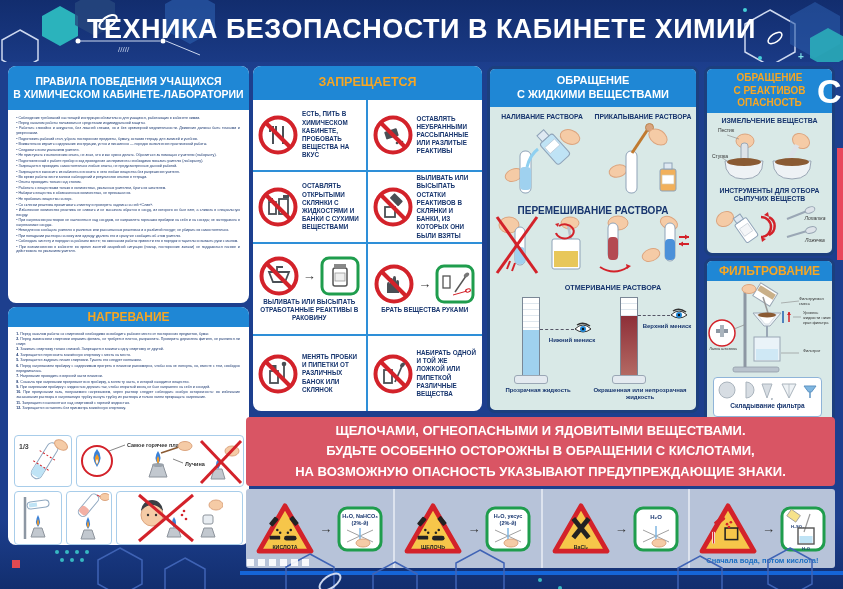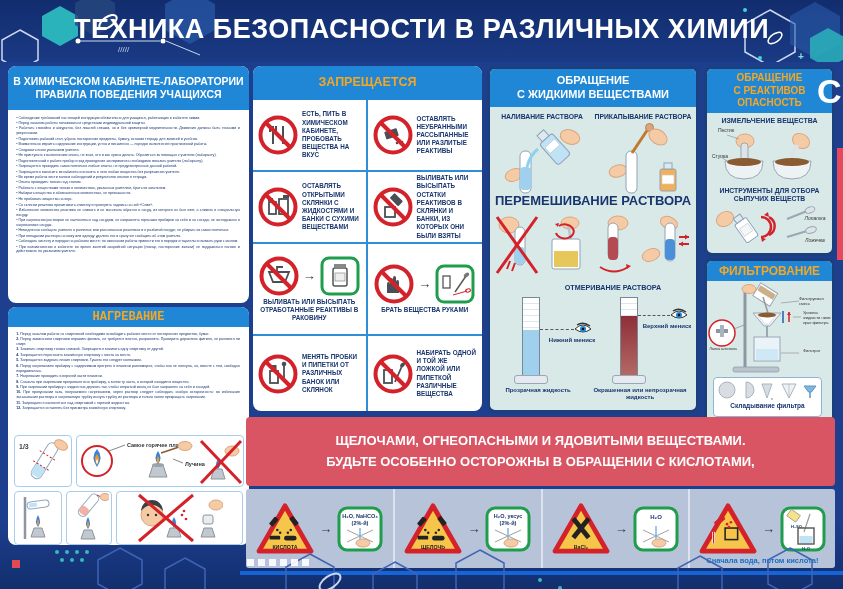--- a/index.html
+++ b/index.html
@@ -85,27 +85,27 @@
       <text x="118" y="52" fill="#cdd8ef" font-size="8">/////</text>
       <ellipse cx="108" cy="22" rx="10" ry="5" transform="rotate(-35 108 22)" fill="none" stroke="#fff" stroke-width="2"></ellipse>
       <polygon points="770,10 795,24 795,52 770,66 745,52 745,24" fill="none" stroke="#cdd8ef"></polygon>
       <polygon points="815,2 840,16 840,44 815,58 790,44 790,16" fill="#2a5aa8" opacity=".6"></polygon>
       <polygon points="828,28 846,38 846,58 828,68 810,58 810,38" fill="#2bb3bc" opacity=".85"></polygon>
       <circle cx="745" cy="10" r="2" fill="#44d0d8"></circle>
         <circle cx="760" cy="58" r="2" fill="#44d0d8"></circle>
       <text x="798" y="60" fill="#7fe2e8" font-size="10" font-weight="bold">+</text>
       <ellipse cx="775" cy="38" rx="8" ry="4" transform="rotate(-35 775 38)" fill="none" stroke="#fff" stroke-width="1.5"></ellipse>
     </svg>
-    <div class="hdr-title">ТЕХНИКА БЕЗОПАСНОСТИ В РАЗЛИЧНЫХ ХИМИИ</div>
+    <div class="hdr-title">ТЕХНИКА БЕЗОПАСНОСТИ В КАБИНЕТЕ ХИМИИ</div>
   </div>
 
   <section class="panel" style="left:8px;top:66px;width:241px;height:237px;">
     <div class="phdr" style="height:44px;font-size:10.5px;">
+      <div>ПРАВИЛА ПОВЕДЕНИЯ УЧАЩИХСЯ</div>
       <div>В ХИМИЧЕСКОМ КАБИНЕТЕ-ЛАБОРАТОРИИ</div>
-      <div>ПРАВИЛА ПОВЕДЕНИЯ УЧАЩИХСЯ</div>
     </div>
     <div style="padding:4px 7px;overflow:hidden;height:185px;">
       <div class="shrink">
         <ul class="tiny">
             <li class="rule-item">Соблюдение требований настоящей инструкции обязательно для учащихся, работающих в кабинете химии.</li>
             <li class="rule-item">Перед началом работы пользоваться средствами индивидуальной защиты.</li>
             <li class="rule-item">Работать спокойно и аккуратно, без лишней спешки, но и без чрезмерной медлительности. Движения должны быть точными и уверенными.</li>
             <li class="rule-item">Подготовить рабочий стол, убрать посторонние предметы, бумагу, оставив тетрадь для записей и учебник.</li>
             <li class="rule-item">Внимательно изучить содержание инструкции, устно и письменно — порядок выполнения практической работы.</li>
             <li class="rule-item">Следовать всем указаниям учителя.</li>
@@ -124,21 +124,21 @@
             <li class="rule-item">Немедленно сообщать учителю о разлитых или рассыпанных реактивах и о разбитой посуде; не убирать их самостоятельно.</li>
             <li class="rule-item">При попадании раствора на кожу или одежду удалить его и сразу же сообщить об этом учителю.</li>
             <li class="rule-item">Соблюдать чистоту и порядок на рабочем месте; по окончании работы привести его в порядок и тщательно вымыть руки с мылом.</li>
             <li class="rule-item">При возникновении в кабинете во время занятий аварийной ситуации (пожар, посторонние запахи) не поддаваться панике и действовать по указаниям учителя.</li>
           </ul>
       </div>
     </div>
   </section>
 
   <section class="panel" style="left:8px;top:307px;width:241px;height:238px;">
-    <div class="phdr" style="height:20px;font-size:12px;font-family:Liberation Mono, monospace;">
+    <div class="phdr" style="height:20px;font-size:12px;">
       <div class="orange">НАГРЕВАНИЕ</div>
     </div>
     <div style="padding:3px 7px;overflow:hidden;height:100px;">
       <div class="shrink">
         <ol class="tiny">
             <li class="heat-item">Перед началом работы со спиртовкой необходимо освободить рабочее место от посторонних предметов, бумаг.</li>
             <li class="heat-item">Перед зажиганием спиртовки оправить фитиль, не требуется плотно, разрыхлить. Проверить держатель фитиля, не разлился ли спирт.</li>
             <li class="heat-item">Зажигать спиртовку только спичкой. Запрещается зажигать одну спиртовку от другой.</li>
             <li class="heat-item">Запрещается переносить зажжённую спиртовку с места на место.</li>
             <li class="heat-item">Запрещается задувать пламя спиртовки. Тушить его следует колпачком.</li>
@@ -370,21 +370,21 @@
     <svg style="position:absolute;left:106px;top:54px;" width="92" height="76" viewBox="0 0 92 76">
       <ellipse cx="22" cy="48" rx="9" ry="6" transform="rotate(-15 22 48)" fill="#f5cba6" stroke="#dca57f"></ellipse>
       <rect x="30" y="28" width="11" height="42" rx="5" fill="#fff" stroke="#8fa3b8"></rect>
       <line x1="36" y1="30" x2="52" y2="6" stroke="#c07a30" stroke-width="3"></line>
       <circle cx="53.5" cy="4.5" r="4" fill="#d9a47e" stroke="#b9854f"></circle>
       <ellipse cx="62" cy="14" rx="10" ry="7" transform="rotate(35 62 14)" fill="#f5cba6" stroke="#dca57f"></ellipse>
       <rect x="64" y="46" width="16" height="22" rx="2" fill="#f2b05a" stroke="#8fa3b8"></rect>
       <rect x="68" y="40" width="8" height="6" fill="#dfe9f2" stroke="#8fa3b8"></rect>
       <rect x="66" y="52" width="12" height="9" fill="#fff" stroke="#d8c9a8" stroke-width=".7"></rect>
     </svg>
-    <div class="seclbl" style="left:0;top:124px;width:100%;font-size:13px;">ПЕРЕМЕШИВАНИЕ РАСТВОРА</div>
+    <div class="seclbl" style="left:0;top:136px;width:100%;font-size:10px;">ПЕРЕМЕШИВАНИЕ РАСТВОРА</div>
     <div style="position:absolute;left:4px;top:146px;width:198px;display:flex;justify-content:space-around;">
       <svg width="44" height="62" viewBox="0 0 44 62">
         <ellipse cx="14" cy="10" rx="10" ry="8" fill="#f5cba6" stroke="#dca57f"></ellipse>
         <rect x="20" y="12" width="10" height="38" rx="5" fill="#fff" stroke="#8fa3b8"></rect>
         <rect x="20" y="32" width="10" height="17" rx="4" fill="#9fd1ef"></rect>
         <line x1="12" y1="54" x2="15" y2="46" stroke="#d3222a" stroke-width="2"></line>
         <line x1="17" y1="56" x2="20" y2="48" stroke="#d3222a" stroke-width="2"></line>
         <line x1="2" y1="2" x2="42" y2="58" stroke="#d3222a" stroke-width="3"></line>
         <line x1="42" y1="2" x2="2" y2="58" stroke="#d3222a" stroke-width="3"></line>
       </svg>
@@ -537,20 +537,21 @@
         <path d="M88 6 h12 l-4.5 6 h-3 z" fill="#7fb6e0" stroke="#5e93c2"></path>
         <line x1="94" y1="12" x2="94" y2="18" stroke="#5e93c2" stroke-width="1.5"></line>
       </svg>
       <div class="caplbl" style="left:0;top:24px;width:100%;font-size:6.5px;">Складывание фильтра</div>
     </div>
   </section>
 
   <div class="banner" style="left:246px;top:417px;width:589px;height:69px;">
     <div>ЩЕЛОЧАМИ, ОГНЕОПАСНЫМИ И ЯДОВИТЫМИ ВЕЩЕСТВАМИ.</div>
     <div>БУДЬТЕ ОСОБЕННО ОСТОРОЖНЫ В ОБРАЩЕНИИ С КИСЛОТАМИ,</div>
+    <div>НА ВОЗМОЖНУЮ ОПАСНОСТЬ УКАЗЫВАЮТ ПРЕДУПРЕЖДАЮЩИЕ ЗНАКИ.</div>
   </div>
 
   <div class="signsbar" style="left:246px;top:489px;width:589px;height:79px;">
     <div class="sgroup">
       <svg width="58" height="52" viewBox="0 0 60 54">
         <path d="M30 3 L57 50 L3 50 Z" fill="#f6c64a" stroke="#d3222a" stroke-width="5" stroke-linejoin="round"></path>
         <rect x="16" y="14" width="5" height="10" rx="1" transform="rotate(40 18 19)" fill="#222"></rect>
         <rect x="37" y="14" width="5" height="10" rx="1" transform="rotate(-40 39 19)" fill="#222"></rect>
         <circle cx="22" cy="28" r="1.3" fill="#222"></circle>
           <circle cx="25" cy="31" r="1.3" fill="#222"></circle>

